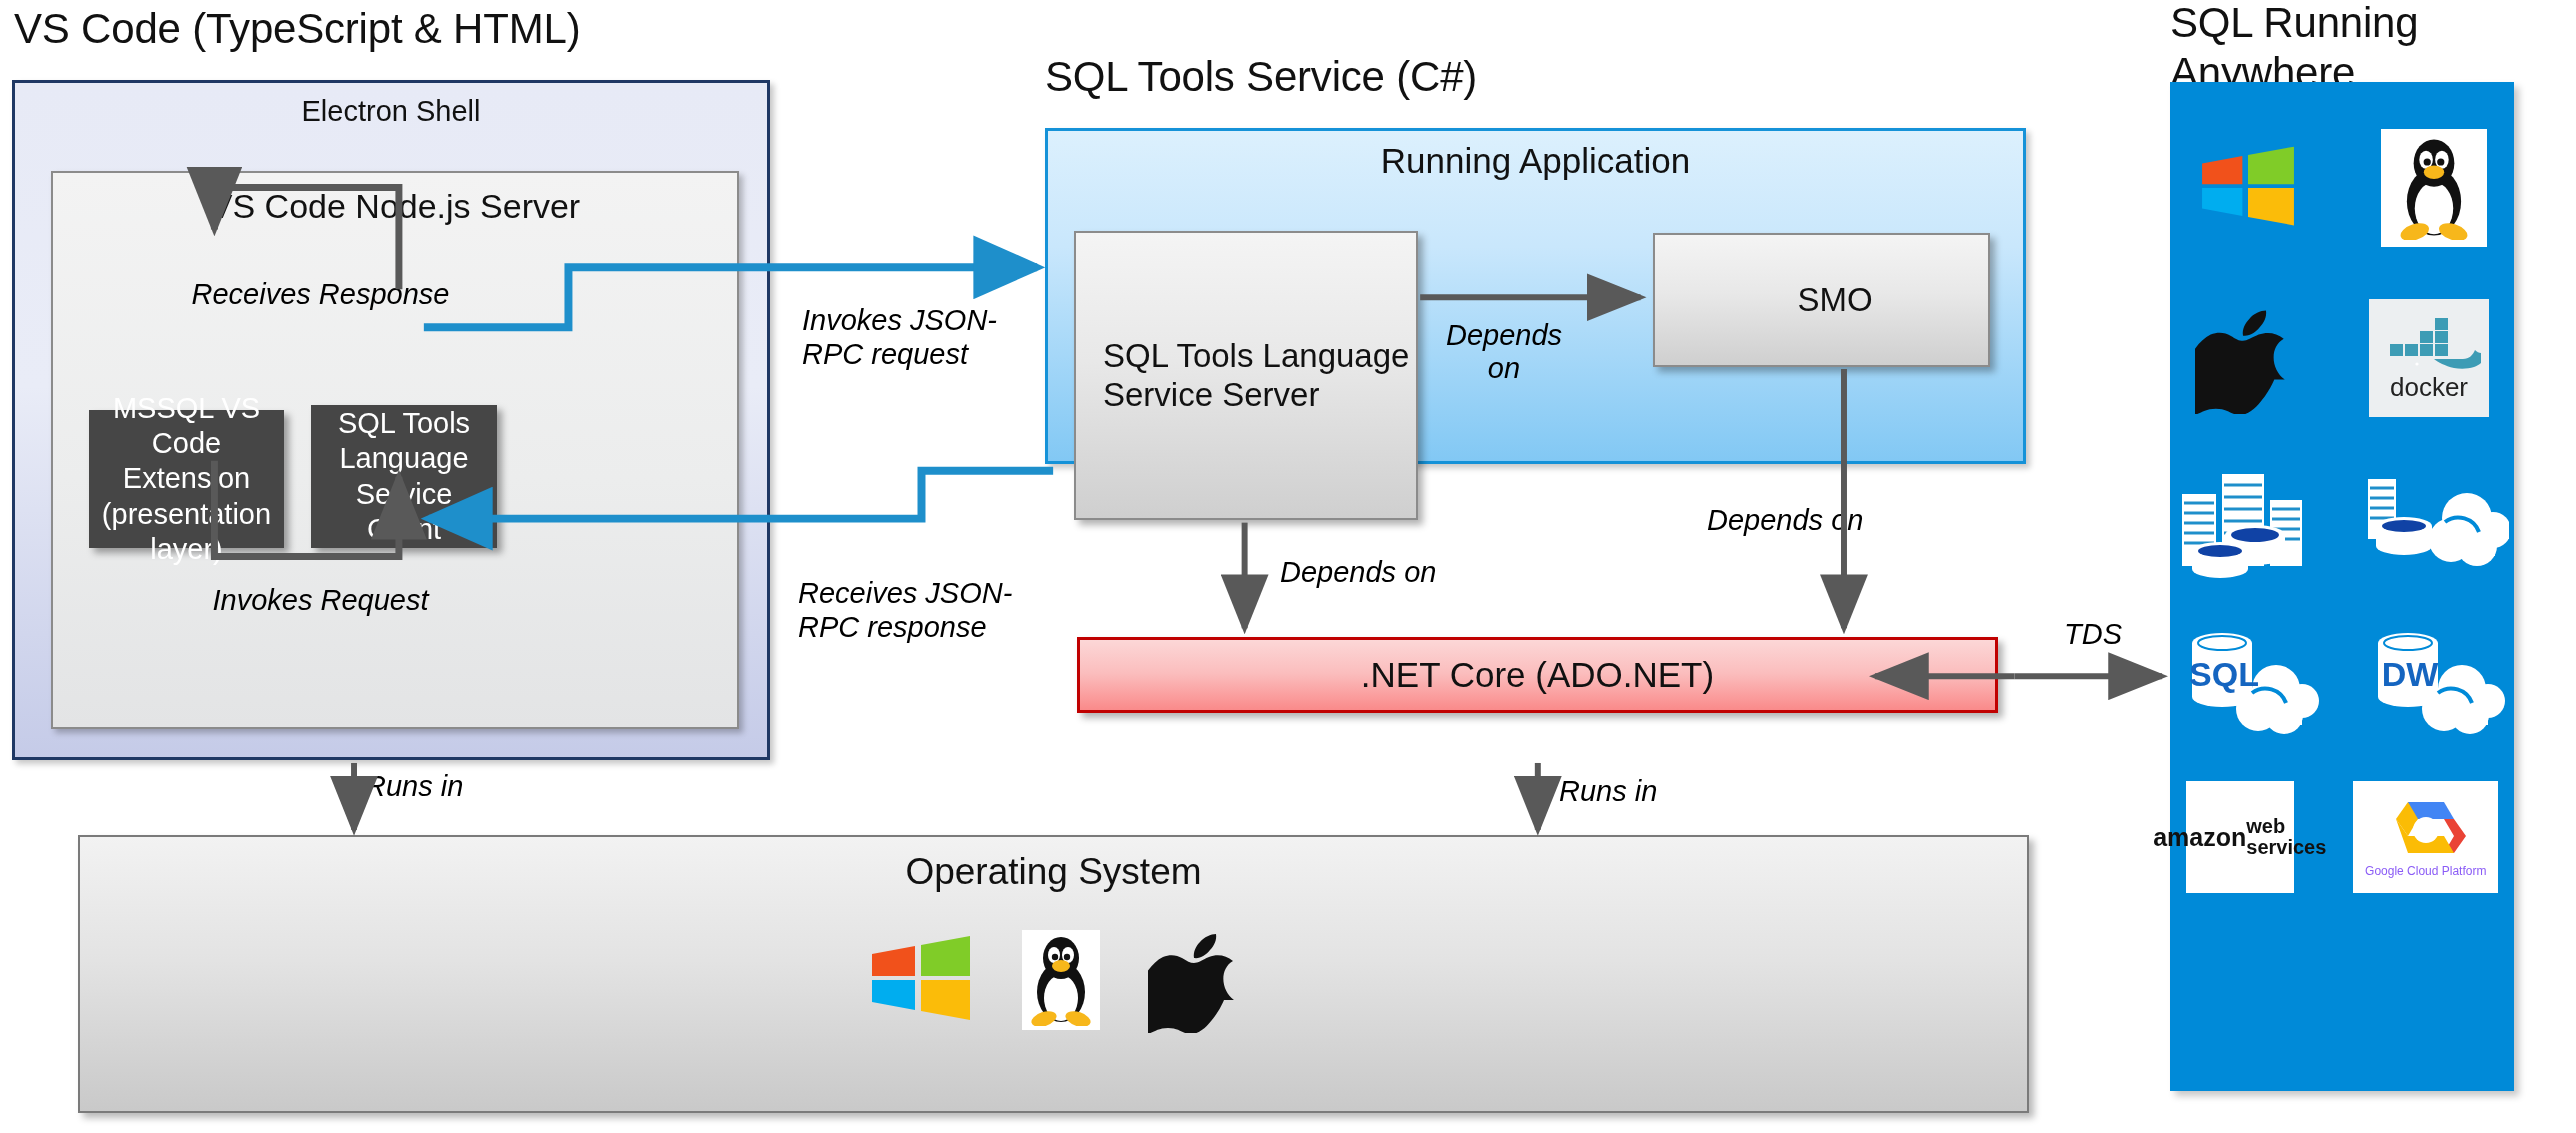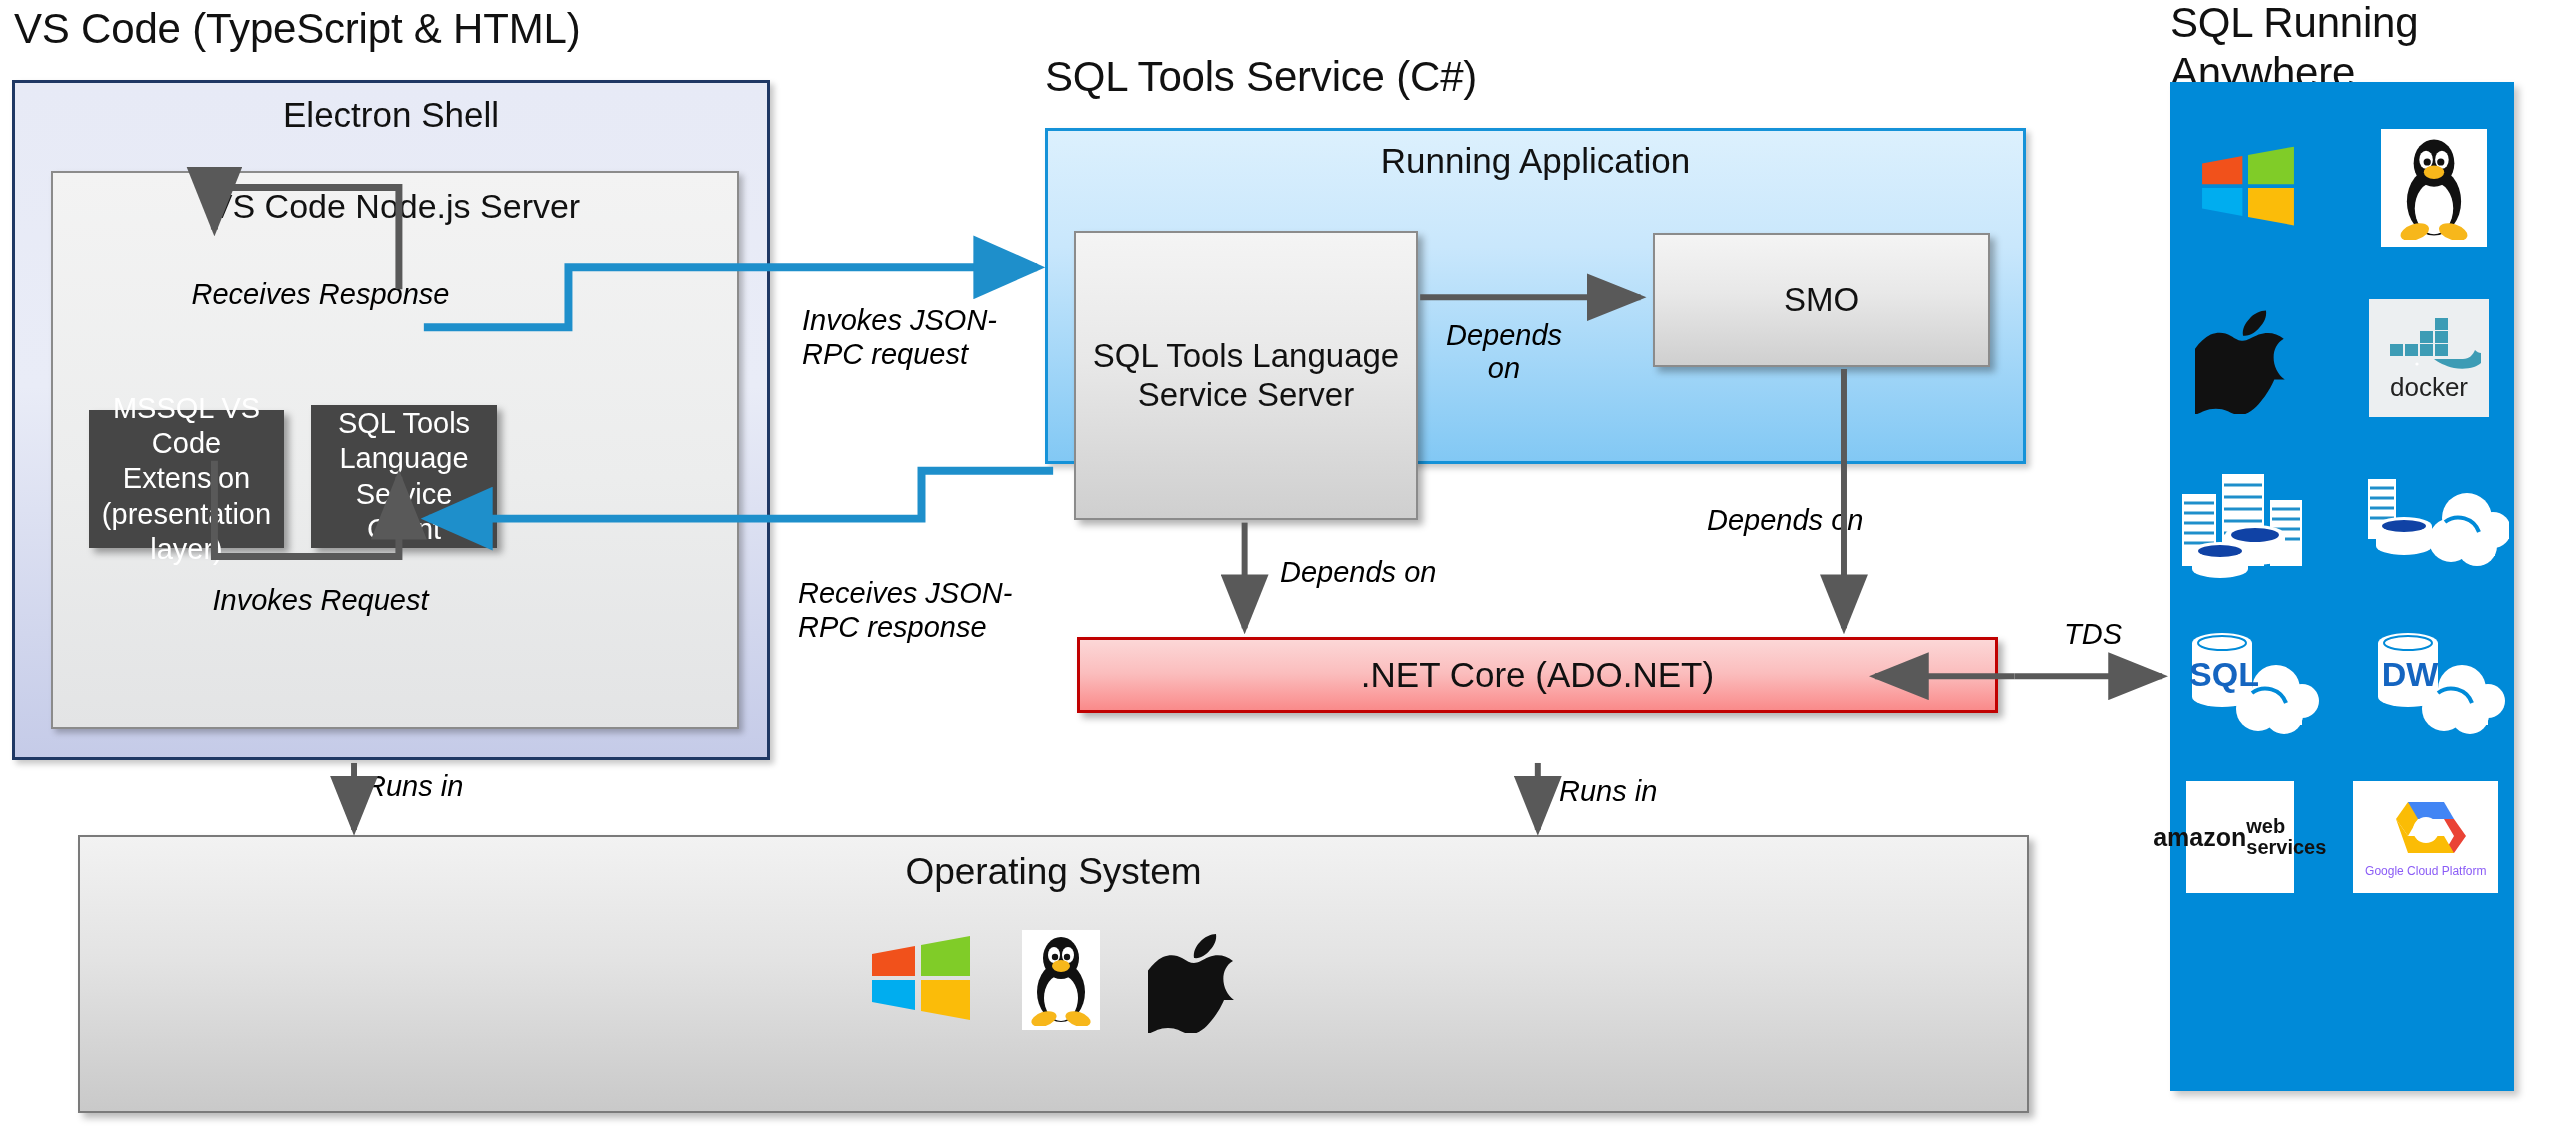--- a/index.html
+++ b/index.html
@@ -25,21 +25,21 @@
 
   
   #electron-shell {
     left: 12px; top: 80px; width: 758px; height: 680px;
     border: 3px solid #1F3864;
     background: linear-gradient(to bottom, #e7eaf6 0%, #e9ecf7 45%, #c5cbe8 100%);
     box-shadow: 4px 4px 6px rgba(0,0,0,0.22);
   }
   #electron-shell-title {
     position: absolute; left: 0; right: 0; top: 12px;
-    text-align: center; font-size: 35px; color: #111;
+    text-align: center; font-size: 29px; color: #111;
   }
   #vscode-node-server {
     left: 36px; top: 88px; width: 688px; height: 558px;
     border: 2px solid #8b8b8b;
     background: linear-gradient(to bottom, #f3f3f3 0%, #eceded 55%, #e3e4e5 100%);
     box-shadow: 4px 4px 6px rgba(0,0,0,0.25);
   }
   #vscode-node-server-title {
     position: absolute; left: 0; right: 0; top: 14px;
     text-align: center; font-size: 34px; color: #111;
@@ -65,25 +65,25 @@
     box-shadow: 4px 4px 6px rgba(0,0,0,0.22);
   }
   #console-application-title {
     position: absolute; left: 0; right: 0; top: 10px;
     text-align: center; font-size: 35px; color: #111;
   }
   .graybox {
     border: 2px solid #8b8b8b;
     background: linear-gradient(to bottom, #f4f4f4 0%, #e8e8e8 45%, #cfcfcf 100%);
     display: flex; align-items: center; justify-content: center;
-    text-align: center;
     font-size: 33px;
     line-height: 1.18;
     color: #111;
     box-shadow: 5px 5px 7px rgba(0,0,0,0.3);
+    padding-left: 27px;
   }
   #sqltools-server-box { left: 1074px; top: 231px; width: 344px; height: 289px; }
   #smo-box { left: 1653px; top: 233px; width: 337px; height: 134px; }
   #dotnet-core-box {
     left: 1077px; top: 637px; width: 921px; height: 76px;
     border: 3px solid #c00000;
     background: linear-gradient(to bottom, #fcd7d7 0%, #fbbdbd 48%, #fa8a8a 100%);
     display: flex; align-items: center; justify-content: center;
     font-size: 35px; color: #111;
     box-shadow: 5px 5px 7px rgba(0,0,0,0.3);

